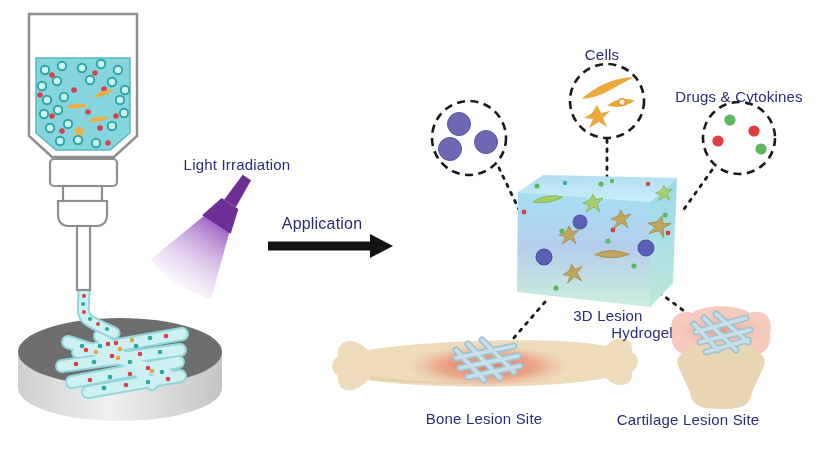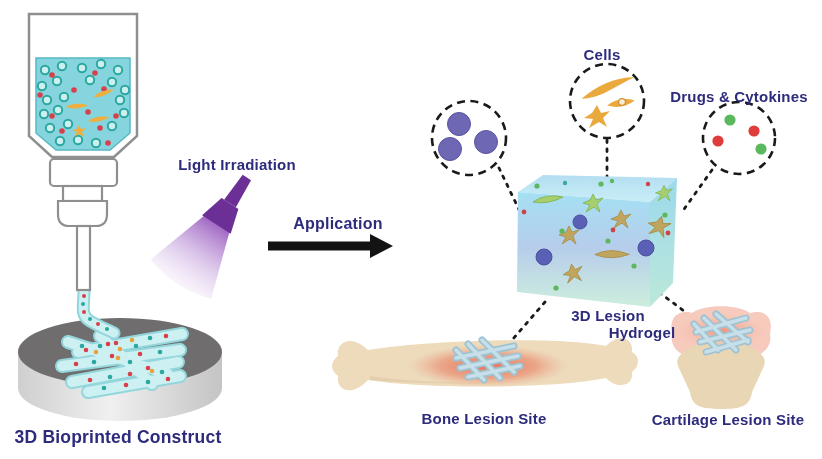--- a/index.html
+++ b/index.html
@@ -1,22 +1,22 @@
 <!DOCTYPE html>
 <html style="--label-navy: #2d2b7c; --arrow-black: #131313; --bioink-cyan: #86d5de; --ring-teal: #2aa8a0; --cell-orange: #eaa93c; --nanoparticle-purple: #6e67b3; --drug-red: #e03c3c; --cytokine-green: #5cb85c; --light-purple: #6b2f96; --platform-gray: #6f6d6d; --bone-beige: #eddbbc; --lesion-red: #e06a50; --hydrogel-blue: #a6e1f2; --patch-blue: #9fc3d2;"><head>
 <meta charset="utf-8">
 <style>
   html,body{margin:0;padding:0;background:#ffffff;}
   .stage{position:relative;width:822px;height:459px;background:#fff;overflow:hidden;
          font-family:"Liberation Sans",sans-serif;}
   .stage svg{position:absolute;left:0;top:0;}
   .lbl{position:absolute;transform:translate(-50%,-50%);color:var(--label-navy,#2d2b7c);
-       font-weight:700;white-space:nowrap;text-align:center;letter-spacing:.2px;}
+       font-weight:400;white-space:nowrap;text-align:center;letter-spacing:.2px;}
   .lbl-15{font-size:15px;}
-  .lbl-16{font-size:16px;margin-left:16px;}
+  .lbl-16{font-size:16px;}
   .lbl-17{font-size:17.5px;}
 </style>
 </head>
 <body>
 
 <div class="stage">
 <svg width="822" height="459" viewBox="0 0 822 459">
   <defs>
     <linearGradient id="beamGrad" x1="0" y1="0" x2="0" y2="1">
       <stop offset="0" stop-color="#9b5fc0" stop-opacity="0.95"></stop>
@@ -311,20 +311,19 @@
             <line x1="704" y1="318" x2="736" y2="350"></line>
         <line x1="716" y1="314" x2="748" y2="342"></line>
             <line x1="694" y1="324" x2="718" y2="350"></line>
       </g>
     </g>
   </g>
 </svg>
 
 <div class="lbl lbl-15" style="left:237px;top:164px">Light Irradiation</div>
 <div class="lbl lbl-16" style="left:322px;top:224px">Application</div>
-<div class="lbl lbl-17" style="left:118px;top:437px">3D Bioprinted Construct</div>
 <div class="lbl lbl-15" style="left:602px;top:54px">Cells</div>
 <div class="lbl lbl-15" style="left:739px;top:96px">Drugs &amp; Cytokines</div>
 <div class="lbl lbl-15" style="left:608px;top:315px">3D Lesion</div>
 <div class="lbl lbl-15" style="left:642px;top:332px">Hydrogel</div>
 <div class="lbl lbl-15" style="left:484px;top:418px">Bone Lesion Site</div>
-<div class="lbl lbl-15" style="left:728px;top:419px">Cartilage Lesion Site</div>
+<div class="lbl lbl-15" style="left:688px;top:419px">Cartilage Lesion Site</div>
 </div>
 
 </body></html>

